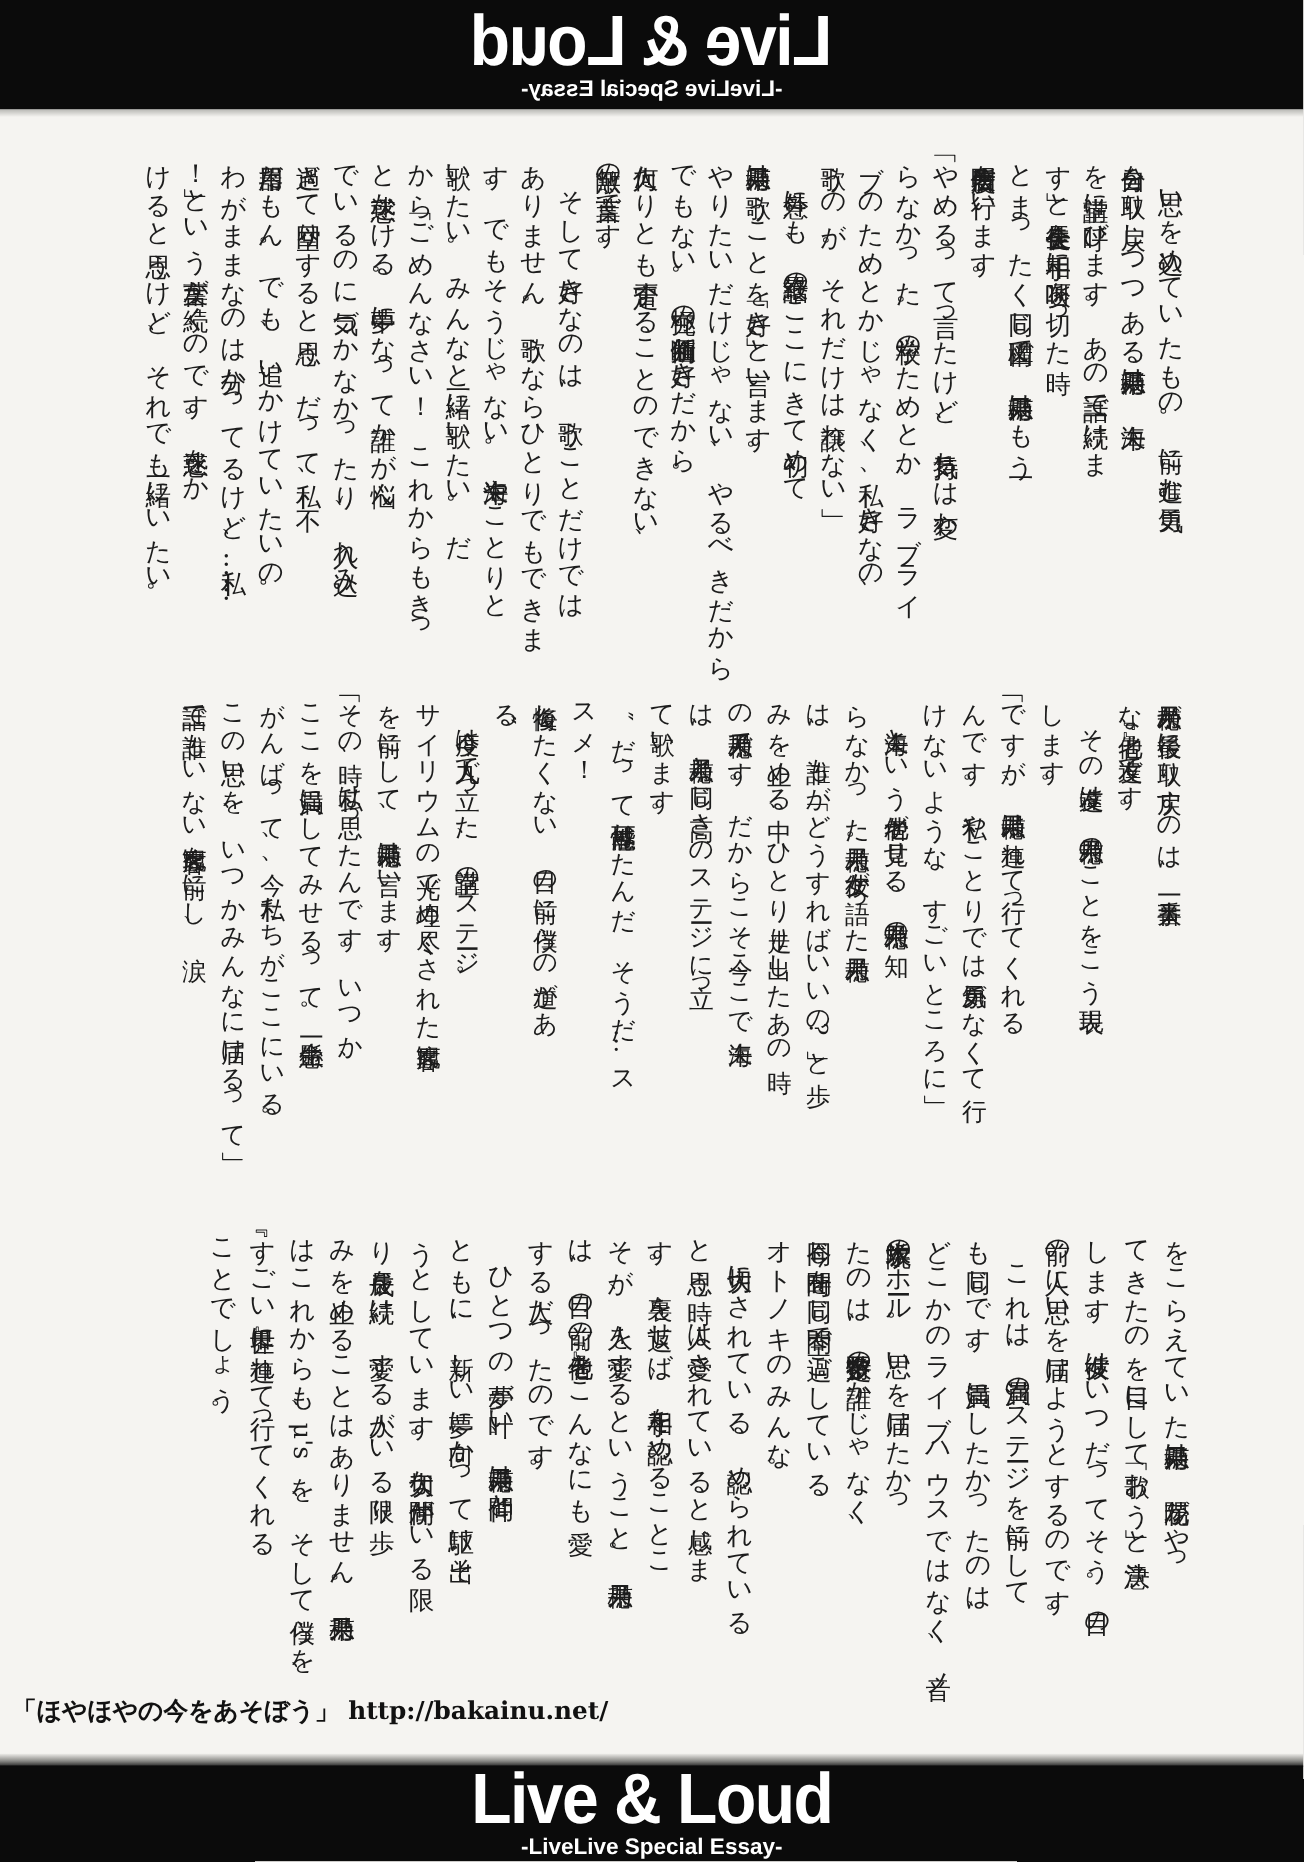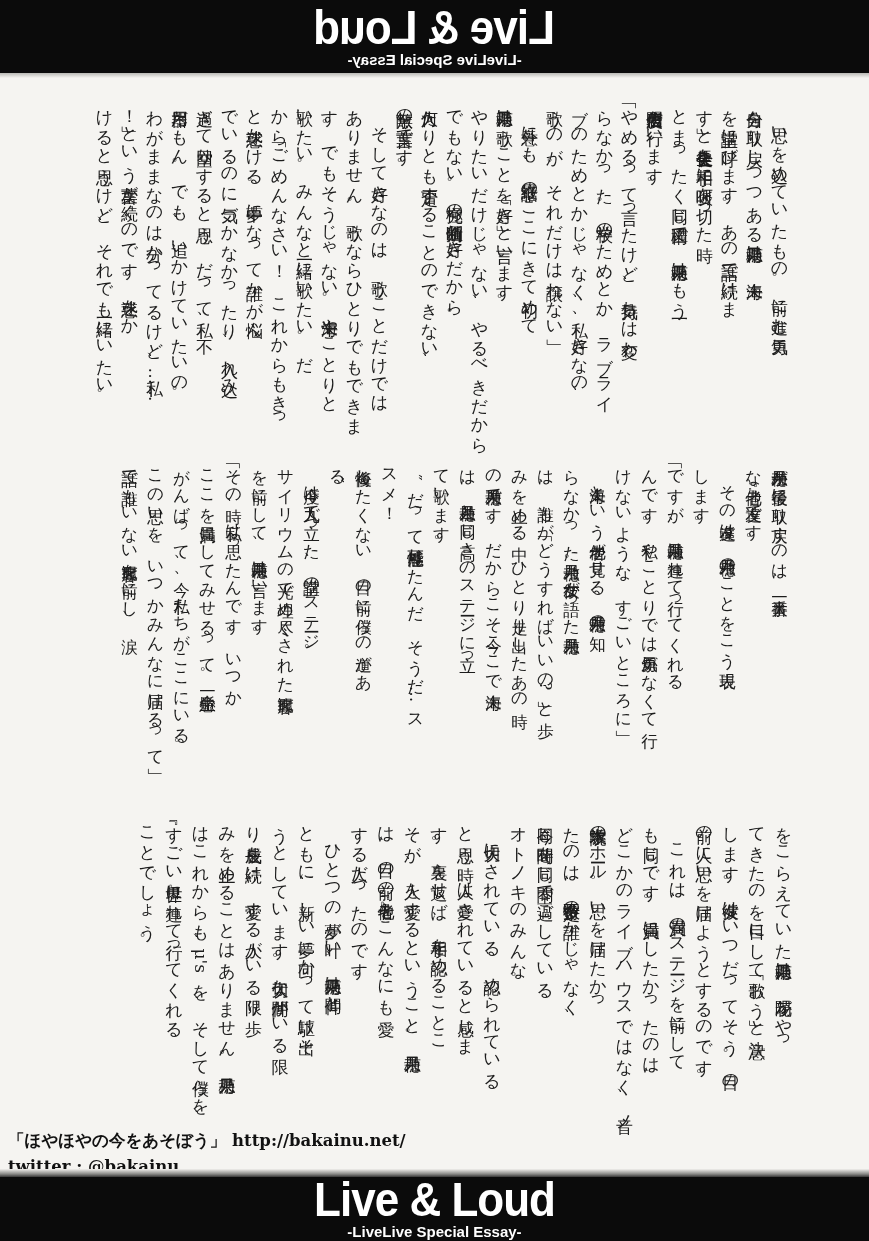--- a/index.html
+++ b/index.html
@@ -55,21 +55,21 @@
   .band-2{top:458px;right:77px;width:678px;height:337px;font-size:16.5px;}
   .band-2 .vcol{line-height:26px;}
   .band-3{top:815px;right:72px;width:662px;height:325px;font-size:17px;}
   .band-3 .vcol{line-height:26.5px;}
   
   .colophon{
     position:absolute;left:8px;top:1128px;
     font-size:16.5px;line-height:1.55;
     font-weight:600;color:#111111;
   }
-  .colophon div{white-space:pre;}
+  .colophon div{white-space:pre;text-align:center;}
 </style>
 </head>
 <body>
 
 <div class="page">
 
   <div class="banner banner-top">
     <div class="inner">
       <span class="t">Live &amp; Loud</span>
       <span class="s">-LiveLive Special Essay-</span>
@@ -160,21 +160,20 @@
       <div class="vcol">うとしています。大切な仲間がいる限</div>
       <div class="vcol">り成長を続け、愛する人がいる限り歩</div>
       <div class="vcol">みを止めることはありません。穂乃果</div>
       <div class="vcol">はこれからも、μ'sを、そして僕らを、</div>
       <div class="vcol">『すごい世界』に連れて行ってくれる</div>
       <div class="vcol">ことでしょう。</div>
     </div>
 
   <div class="colophon">
     <div>「ほやほやの今をあそぼう」 http://bakainu.net/</div>
-    <div>twitter : @bakainu</div>
   </div>
 
   <div class="bottom-edge"></div>
   <div class="banner banner-bottom">
     <span class="t">Live &amp; Loud</span>
     <span class="s">-LiveLive Special Essay-</span>
   </div>
 
 </div>
 

